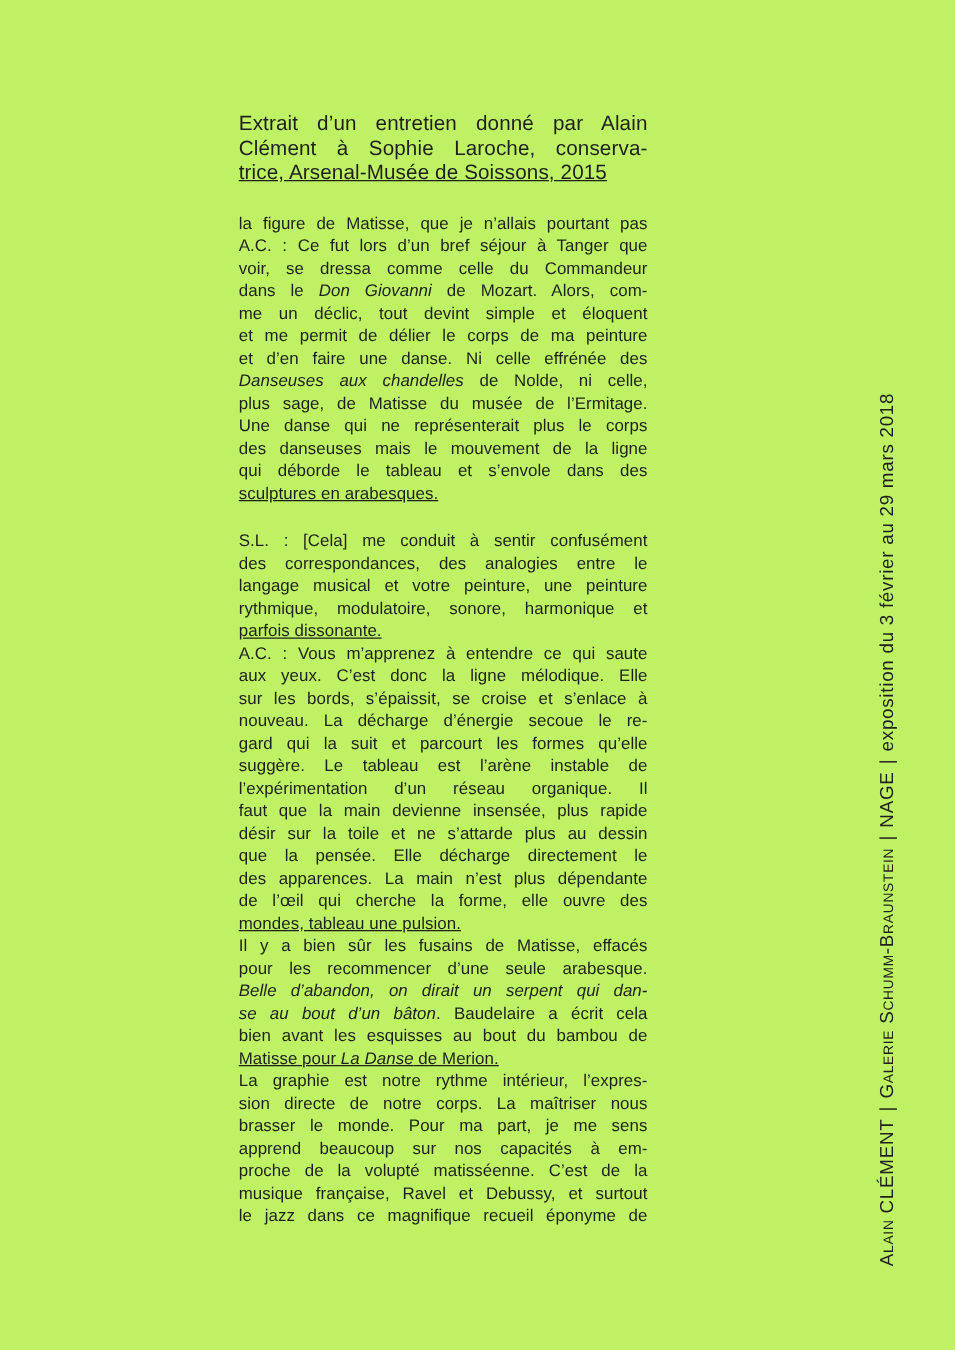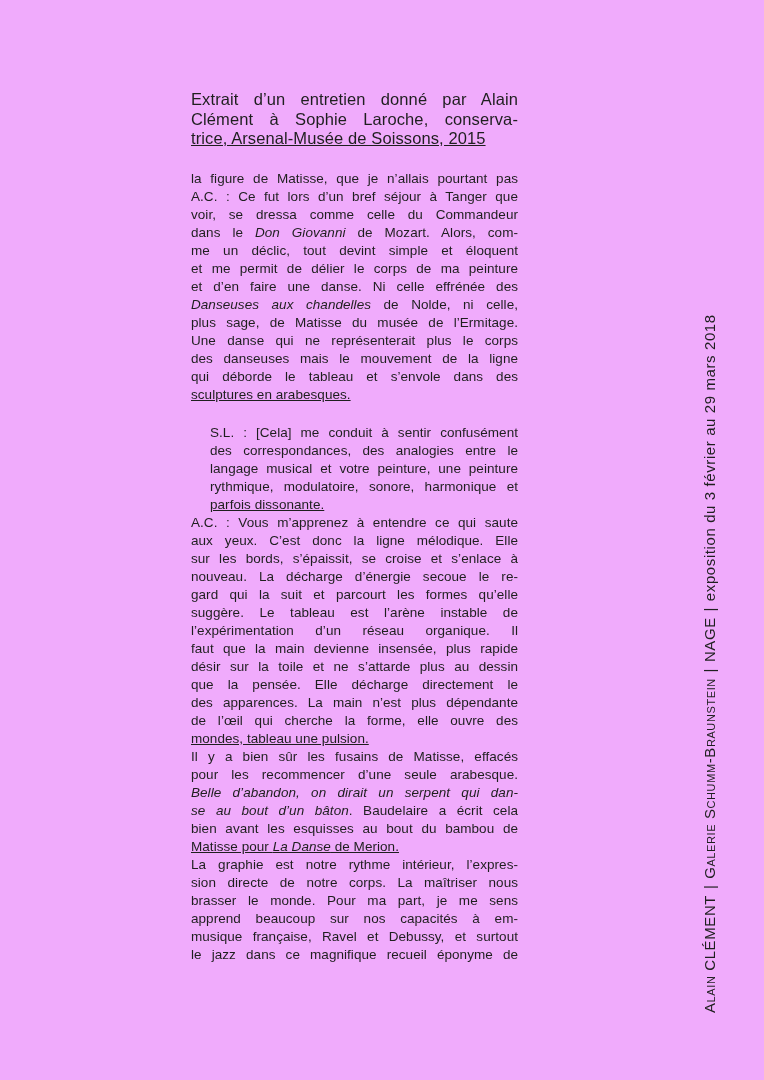--- a/index.html
+++ b/index.html
@@ -11,21 +11,21 @@
     overflow: hidden;
   }
   body {
     position: relative;
     font-family: "Liberation Sans", sans-serif;
     color: #1f1f1f;
   }
   .page {
     position: absolute;
     inset: 0;
-    background: #f0abfc;
+    background: #bef264;
     padding-left: 36px;
   }
   .content {
     position: absolute;
     left: 191px;
     top: 90px;
     width: 327px;
   }
   .heading {
     font-size: 16.5px;
@@ -42,21 +42,21 @@
   .jline {
     text-align: justify;
     text-align-last: justify;
     white-space: normal;
   }
   .jline.last {
     text-align-last: auto;
     text-decoration: underline;
   }
   .para { margin: 0; }
-  .para.gap { margin-top: 20px; margin-left: 19px; }
+  .para.gap { margin-top: 20px; }
   .it { font-style: italic; }
   .sc { font-variant: small-caps; }
   .sidebar-caption {
     position: absolute;
     left: 699px;
     top: 1013px;
     transform-origin: 0 0;
     transform: rotate(-90deg);
     white-space: nowrap;
     font-size: 15px;
@@ -120,19 +120,20 @@
           <div class="jline"><span class="it">Belle d’abandon, on dirait un serpent qui dan-</span></div>
           <div class="jline"><span class="it">se au bout d’un bâton</span><span>. Baudelaire a écrit cela</span></div>
           <div class="jline">bien avant les esquisses au bout du bambou de</div>
           <div class="jline last"><span>Matisse pour </span><span class="it">La Danse</span><span> de Merion.</span></div>
         </div>
         <div class="para">
           <div class="jline">La graphie est notre rythme intérieur, l’expres-</div>
           <div class="jline">sion directe de notre corps. La maîtriser nous</div>
           <div class="jline">brasser le monde. Pour ma part, je me sens</div>
           <div class="jline">apprend beaucoup sur nos capacités à em-</div>
+          <div class="jline">proche de la volupté matisséenne. C’est de la</div>
           <div class="jline">musique française, Ravel et Debussy, et surtout</div>
           <div class="jline">le jazz dans ce magnifique recueil éponyme de</div>
         </div>
       </div>
   </div>
   <div class="sidebar-caption" id="sidebar-caption"><span class="sc">Alain CLÉMENT</span><span class="sep"> | </span><span class="sc">Galerie Schumm-Braunstein</span><span class="sep"> | </span><span>NAGE</span><span class="sep"> | </span><span>exposition du 3 février au 29 mars 2018</span></div>
 </div>
 
 </body></html>

